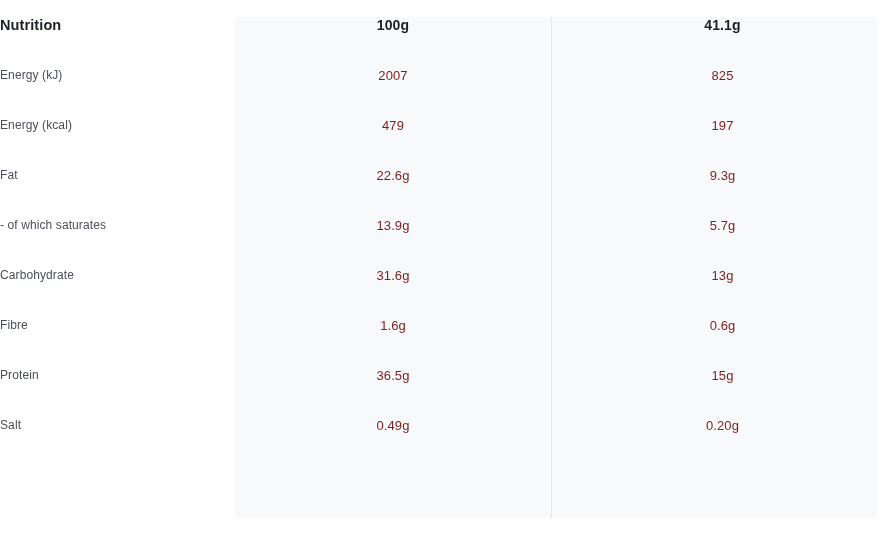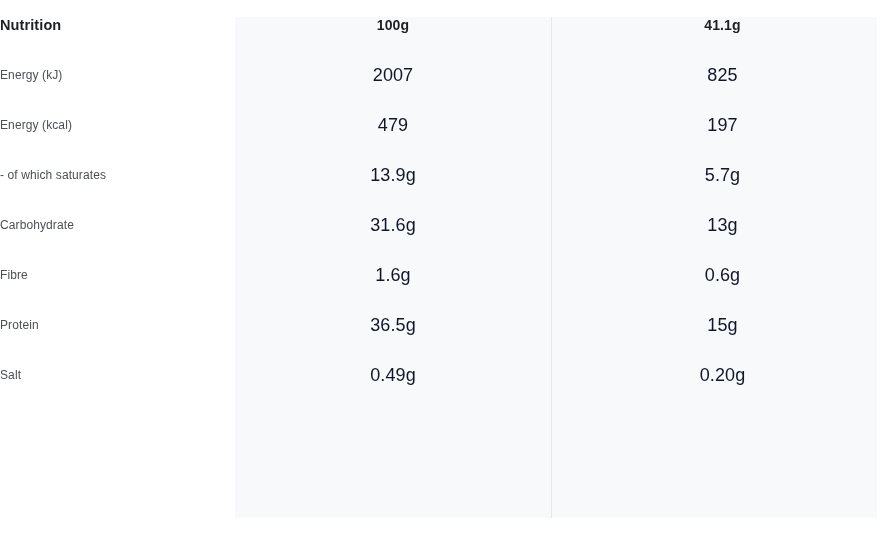--- a/index.html
+++ b/index.html
@@ -66,22 +66,22 @@
     padding-left: 31px;
     text-align: left;
     font-size: 12px;
     color: #4b4f56;
     font-weight: 400;
     letter-spacing: 0.1px;
     white-space: nowrap;
   }
   .cell-value {
     text-align: center;
-    font-size: 18px;
-    color: #0f172a;
+    font-size: 13px;
+    color: #7f1d1d;
     font-weight: 400;
     letter-spacing: 0.1px;
     white-space: nowrap;
   }
   
   .header .cell-label {
     font-weight: 700;
     font-size: 14.5px;
     color: #1d2026;
   }
@@ -120,20 +120,25 @@
         <td class="cell-label">Energy (kJ)</td>
         <td class="cell-value first-col">2007</td>
         <td class="cell-value second-col">825</td>
       </tr>
       <tr>
         <td class="cell-label">Energy (kcal)</td>
         <td class="cell-value first-col">479</td>
         <td class="cell-value second-col">197</td>
       </tr>
       <tr>
+        <td class="cell-label">Fat</td>
+        <td class="cell-value first-col">22.6g</td>
+        <td class="cell-value second-col">9.3g</td>
+      </tr>
+      <tr>
         <td class="cell-label">- of which saturates</td>
         <td class="cell-value first-col">13.9g</td>
         <td class="cell-value second-col">5.7g</td>
       </tr>
       <tr>
         <td class="cell-label">Carbohydrate</td>
         <td class="cell-value first-col">31.6g</td>
         <td class="cell-value second-col">13g</td>
       </tr>
       <tr>

